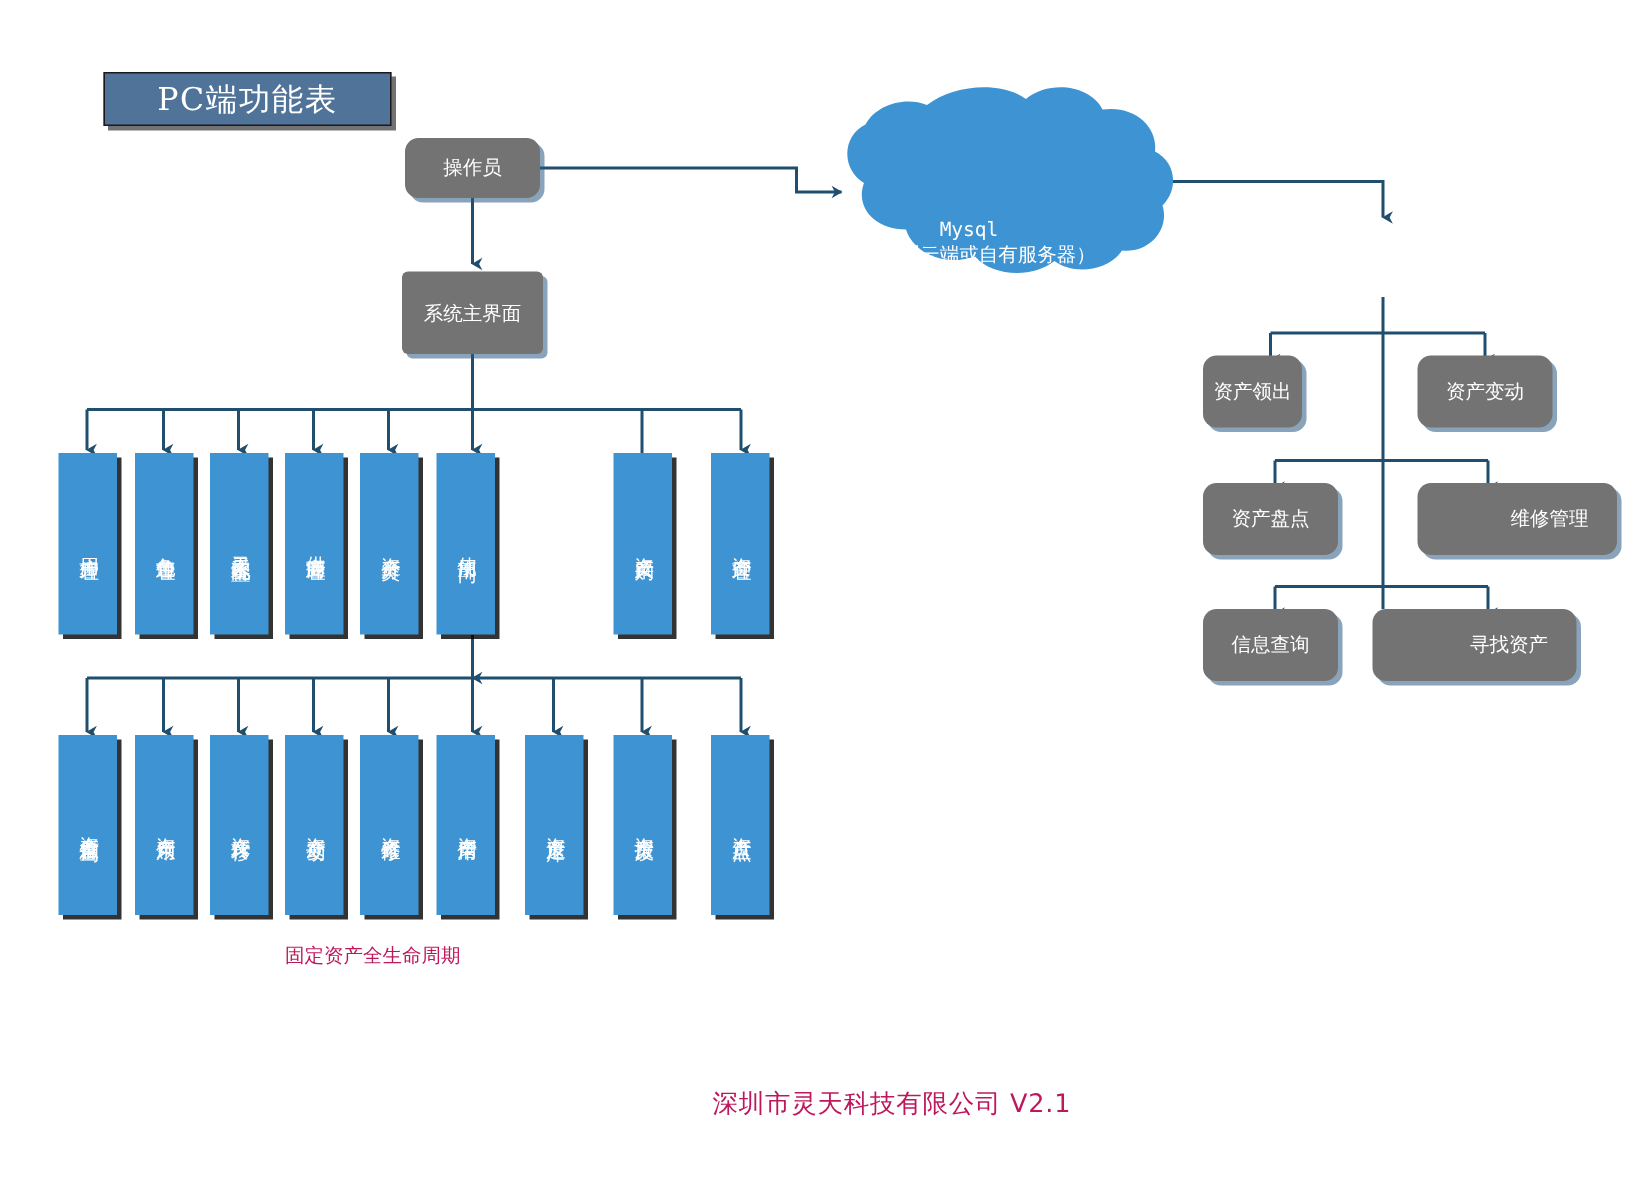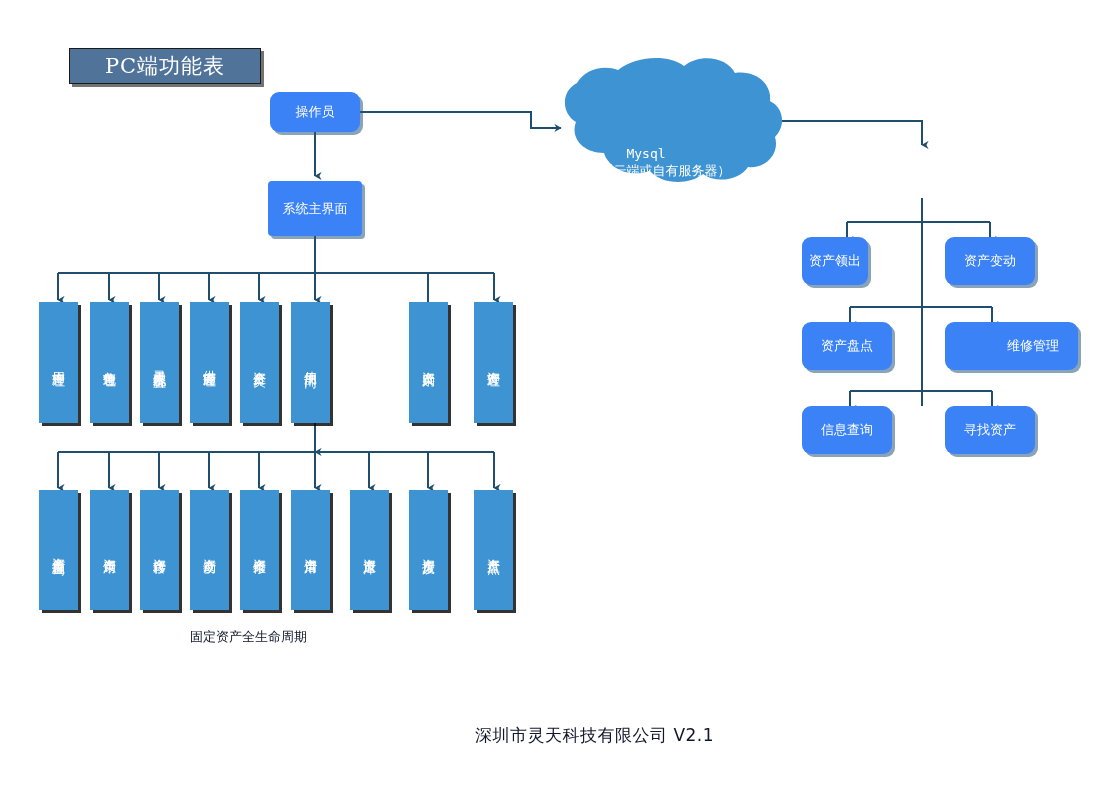--- a/index.html
+++ b/index.html
@@ -12,34 +12,34 @@
   .sec-header{position:absolute;background:#50739a;color:#ffffff;
       border:1px solid #1a1a1a;box-shadow:3px 3px 0 rgba(0,0,0,0.55);
       display:flex;align-items:center;justify-content:center;text-align:center;
       font-family:"DejaVu Serif","Liberation Serif",serif;}
   #header-pc{left:69px;top:48px;width:190px;height:34px;font-size:21px;letter-spacing:1px;}
   #header-handheld{left:864px;top:30px;width:185px;height:68px;font-size:24px;line-height:30px;
       font-weight:bold;}
   #header-handheld .ln{display:block;}
 
   
-  .node{position:absolute;background:#3b82f6;color:#ffffff;border-radius:9px;
+  .node{position:absolute;background:#737373;color:#ffffff;border-radius:9px;
         display:flex;align-items:center;justify-content:center;text-align:center;
         box-shadow:3px 3px 0 rgba(40,90,130,0.55);font-size:13px;}
   .node.sq{border-radius:2px;}
 
   
   .vbox{position:absolute;background:#3e93d2;color:#ffffff;
         box-shadow:3px 3px 0 rgba(0,0,0,0.80);
         display:flex;align-items:center;justify-content:center;}
   .vbox .vtxt{writing-mode:vertical-rl;text-orientation:upright;
         font-size:13px;line-height:15px;letter-spacing:1px;white-space:nowrap;}
 
   
-  .caption{position:absolute;color:#0f172a;font-size:13px;white-space:nowrap;}
+  .caption{position:absolute;color:#be185d;font-size:13px;white-space:nowrap;}
   #life-cycle-label{left:190px;top:628px;}
   #footer-label{left:475px;top:724px;font-size:17px;letter-spacing:.5px;}
 
   
   #cloud-label{position:absolute;left:546px;top:98px;width:200px;text-align:center;
       color:#ffffff;font-size:13px;line-height:17px;pointer-events:none;margin-top:47px;}
   #cloud-label .ln1{font-family:"DejaVu Sans Mono","Liberation Mono",monospace;}
 </style>
 </head>
 <body>
@@ -179,19 +179,19 @@
         <span class="vtxt">资产盘点</span>
       </div>
     </div>
 
   <div id="handheld-group">
       <div class="node" style="left: 802px; top: 237px; width: 66px; height: 48px;">资产领出</div>
       <div class="node" style="left: 945px; top: 237px; width: 90px; height: 48px;">资产变动</div>
       <div class="node" style="left: 802px; top: 322px; width: 90px; height: 48px;">资产盘点</div>
       <div class="node" style="left: 945px; top: 322px; width: 90px; height: 48px; padding-left: 43px;">维修管理</div>
       <div class="node" style="left: 802px; top: 406px; width: 90px; height: 48px;">信息查询</div>
-      <div class="node" style="left: 945px; top: 406px; width: 90px; height: 48px;">寻找资产</div>
+      <div class="node" style="left: 915px; top: 406px; width: 90px; height: 48px; padding-left: 46px;">寻找资产</div>
     </div>
 
   <div class="caption" id="life-cycle-label">固定资产全生命周期</div>
   <div class="caption" id="footer-label">深圳市灵天科技有限公司  V2.1</div>
 
 </div>
 
 </body></html>

